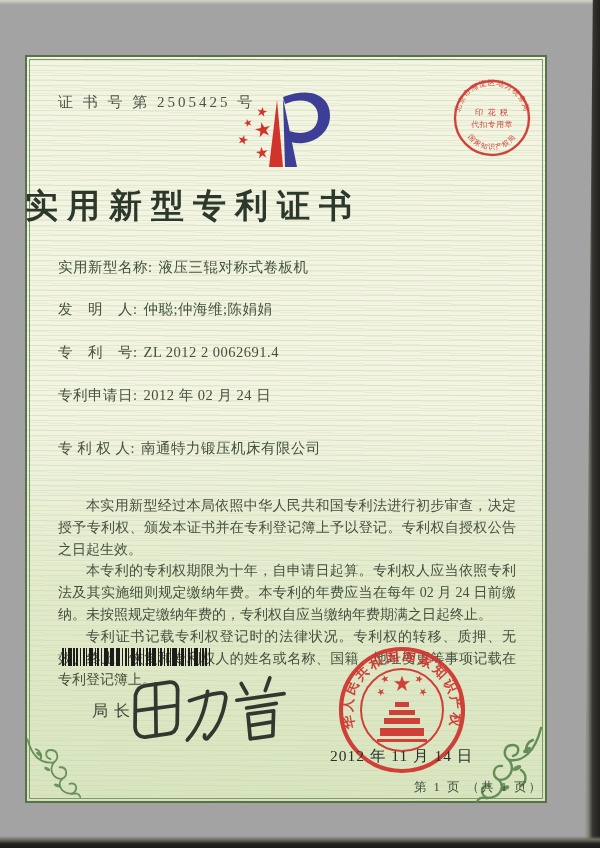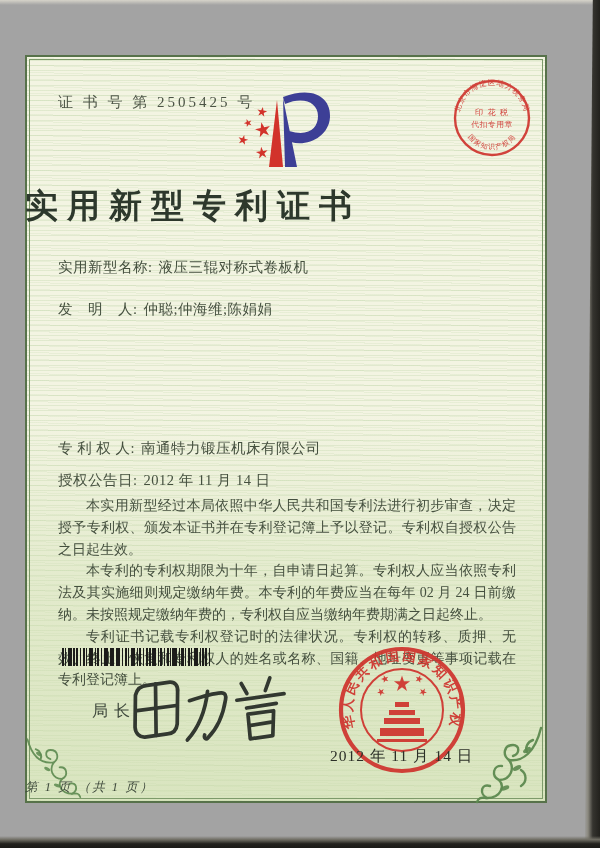--- a/index.html
+++ b/index.html
@@ -26,22 +26,22 @@
   .paras p{margin:0;font-size:14px;line-height:21.8px;text-indent:2em;text-align:justify;color:#45503f;}
   .barcode{position:absolute;left:62px;top:648px;width:148px;height:18px;z-index:4;
            background-image:
              repeating-linear-gradient(90deg,#1c1c1a 0 1px,rgba(0,0,0,0) 1px 3px),
              repeating-linear-gradient(90deg,#1c1c1a 0 2px,rgba(0,0,0,0) 2px 7px),
              repeating-linear-gradient(90deg,#1c1c1a 0 1px,rgba(0,0,0,0) 1px 11px);}
   .director{position:absolute;left:92px;top:701px;font-size:16px;letter-spacing:6px;color:#3c463a;z-index:4;}
   .signature{position:absolute;left:126px;top:666px;width:165px;height:88px;z-index:4;transform:rotate(-3deg);}
   .office-seal{position:absolute;left:336px;top:644px;width:132px;height:132px;z-index:5;opacity:.93;}
   .issue-date{position:absolute;left:330px;top:746px;font-size:15.5px;letter-spacing:1px;color:#2b2f27;z-index:6;white-space:nowrap;}
-  .footer{position:absolute;left:25px;top:779px;width:518px;text-align:left;
-          font-size:12.5px;letter-spacing:2px;color:#3f4a3c;z-index:3;font-style:italic;}
+  .footer{position:absolute;left:25px;top:779px;width:518px;text-align:right;
+          font-size:12.5px;letter-spacing:2px;color:#3f4a3c;z-index:3;}
   .orn{position:absolute;z-index:2;}
   .orn-bl{left:20px;top:736px;width:66px;height:66px;transform:scaleX(-1);}
   .orn-br{left:474px;top:726px;width:72px;height:80px;}
   
   .edge-top{position:absolute;left:0;top:0;right:0;height:5px;z-index:50;
             background:linear-gradient(180deg,#d6d3c9,rgba(214,211,201,0));}
   .edge-right{position:absolute;top:0;right:0;width:16px;height:100%;z-index:50;
             background:linear-gradient(90deg, rgba(42,42,39,0), #8b897f 25%, #35342f 55%, #22211d);
             clip-path:polygon(55% 0, 100% 0, 100% 100%, 5% 100%);}
   .edge-bottom{position:absolute;left:0;right:0;bottom:0;height:12px;z-index:50;
@@ -90,25 +90,28 @@
   </svg>
 
   <div class="title">实用新型专利证书</div>
 
   <div class="field f1">
     <span class="flabel">发　明　人:</span><span class="fvalue">仲聪;仲海维;陈娟娟</span>
   </div>
   <div class="field f0">
     <span class="flabel">实用新型名称:</span><span class="fvalue">液压三辊对称式卷板机</span>
   </div>
+  <div class="field f2">
+    <span class="flabel">专　利　号:</span><span class="fvalue">ZL 2012 2 0062691.4</span>
+  </div>
+  <div class="field f3">
+    <span class="flabel">专利申请日:</span><span class="fvalue">2012 年 02 月 24 日</span>
+  </div>
   <div class="field f4">
     <span class="flabel">专 利 权 人:</span><span class="fvalue">南通特力锻压机床有限公司</span>
-  </div>
-  <div class="field f5">
-    <span class="flabel">授权公告日:</span><span class="fvalue">2012 年 11 月 14 日</span>
   </div>
 
   <div class="paras">
     <p>本实用新型经过本局依照中华人民共和国专利法进行初步审查，决定授予专利权、颁发本证书并在专利登记簿上予以登记。专利权自授权公告之日起生效。</p>
     <p>本专利的专利权期限为十年，自申请日起算。专利权人应当依照专利法及其实施细则规定缴纳年费。本专利的年费应当在每年 02 月 24 日前缴纳。未按照规定缴纳年费的，专利权自应当缴纳年费期满之日起终止。</p>
     <p>专利证书记载专利权登记时的法律状况。专利权的转移、质押、无效、终止、恢复和专利权人的姓名或名称、国籍、地址变更等事项记载在专利登记簿上。</p>
   </div>
 
   <div class="barcode"></div>
 

